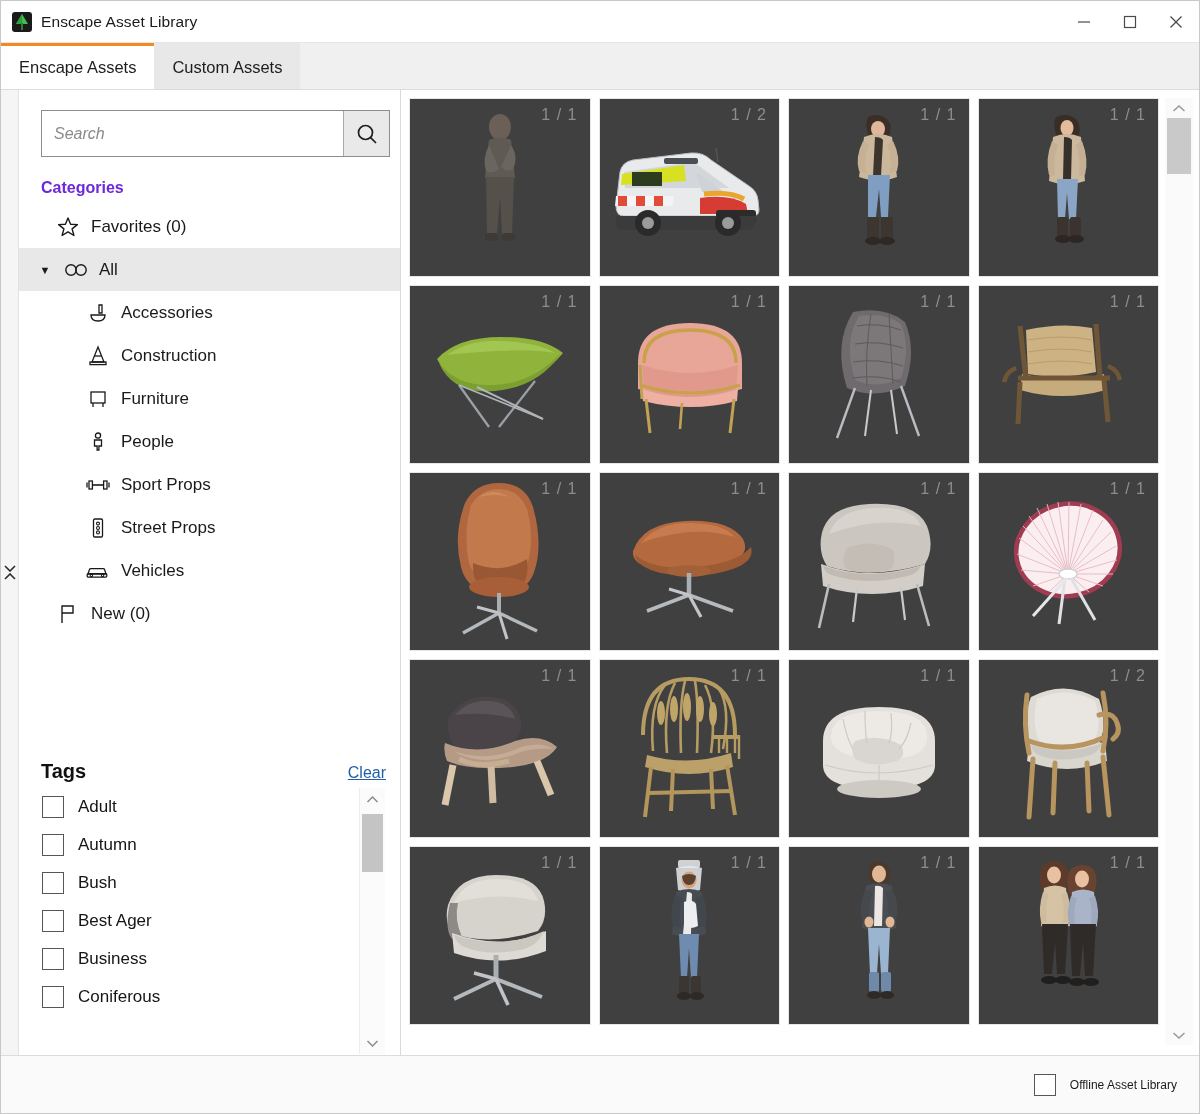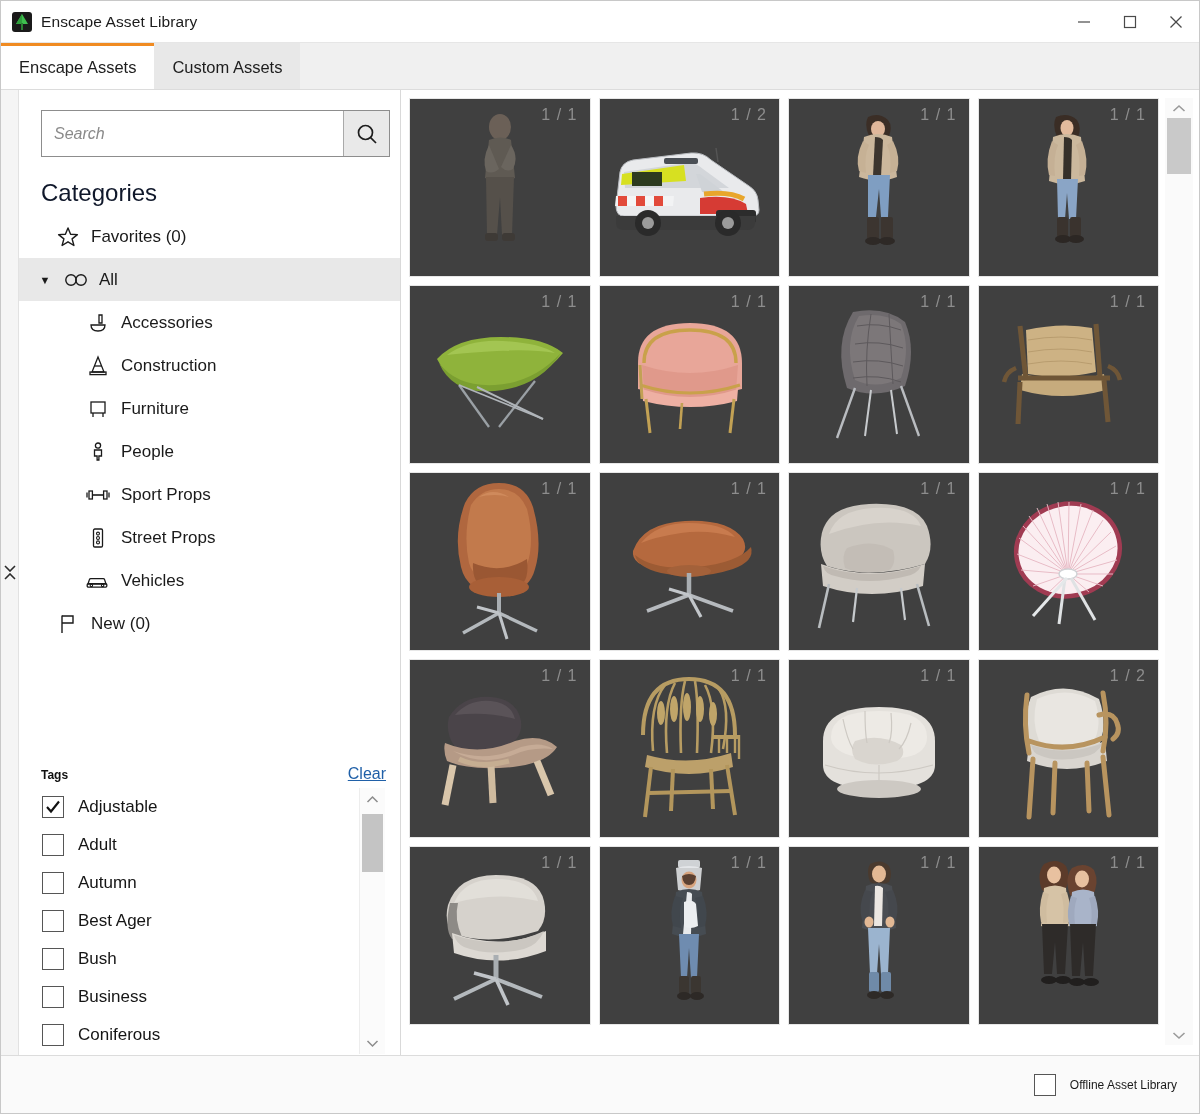--- a/index.html
+++ b/index.html
@@ -122,21 +122,21 @@
   .search-input::placeholder { color: #8a8a8a; font-style: italic; }
   .search-btn {
     width: 46px; flex: 0 0 46px;
     background: #e9e9e9;
     border-left: 1px solid #a9a9a9;
     display: flex; align-items: center; justify-content: center;
     color: #222;
   }
 
   .section-title {
-    font-size: 24px; font-weight: normal; color: #0f172a;
+    font-size: 16px; font-weight: bold; color: #6d28d9;
     margin: 22px 0 6px 22px;
   }
 
   .cat-list { margin-top: 2px; }
   .cat-item {
     display: flex; align-items: center;
     height: 43px;
     font-size: 17px; color: #1a1a1a;
     padding-left: 36px;
     gap: 10px;
@@ -156,21 +156,21 @@
   }
   .cat-label { white-space: nowrap; }
 
   .sidebar-spacer { flex: 1 1 auto; min-height: 10px; }
 
   
   .tags-header {
     display: flex; align-items: baseline;
     margin: 0 14px 4px 22px;
   }
-  .tags-title { font-size: 12px; font-weight: bold; color: #111; }
+  .tags-title { font-size: 20px; font-weight: bold; color: #111; }
   .tags-clear {
     margin-left: auto;
     font-size: 16px; color: #2060a8; text-decoration: underline;
   }
   .tags-wrap {
     display: flex;
     margin: 0 14px 0 22px;
     border: 1px solid transparent;
     height: 268px;
     overflow: hidden;
@@ -466,47 +466,39 @@
       <div class="sidebar-spacer"></div>
 
       <div class="tags-header">
         <span class="tags-title">Tags</span>
         <span class="tags-clear">Clear</span>
       </div>
 
       <div class="tags-wrap">
         <div class="tags-list">
 
-          <div class="tag-row">
-            <span class="cbox">
-              <svg width="16" height="16" viewBox="0 0 16 16">
-                  <polyline points="2,8 6,12.5 14,2.5" fill="none" stroke="#111" stroke-width="2.1"></polyline>
-                </svg>
-            </span>
-            <span class="tag-label">Adjustable</span>
-          </div>
 
           <div class="tag-row">
             <span class="cbox"></span>
             <span class="tag-label">Adult</span>
           </div>
 
           <div class="tag-row">
             <span class="cbox"></span>
             <span class="tag-label">Autumn</span>
           </div>
 
           <div class="tag-row">
             <span class="cbox"></span>
-            <span class="tag-label">Best Ager</span>
+            <span class="tag-label">Bush</span>
           </div>
 
           <div class="tag-row">
             <span class="cbox"></span>
-            <span class="tag-label">Bush</span>
+            <span class="tag-label">Best Ager</span>
           </div>
 
           <div class="tag-row">
             <span class="cbox"></span>
             <span class="tag-label">Business</span>
           </div>
 
           <div class="tag-row">
             <span class="cbox"></span>
             <span class="tag-label">Coniferous</span>

